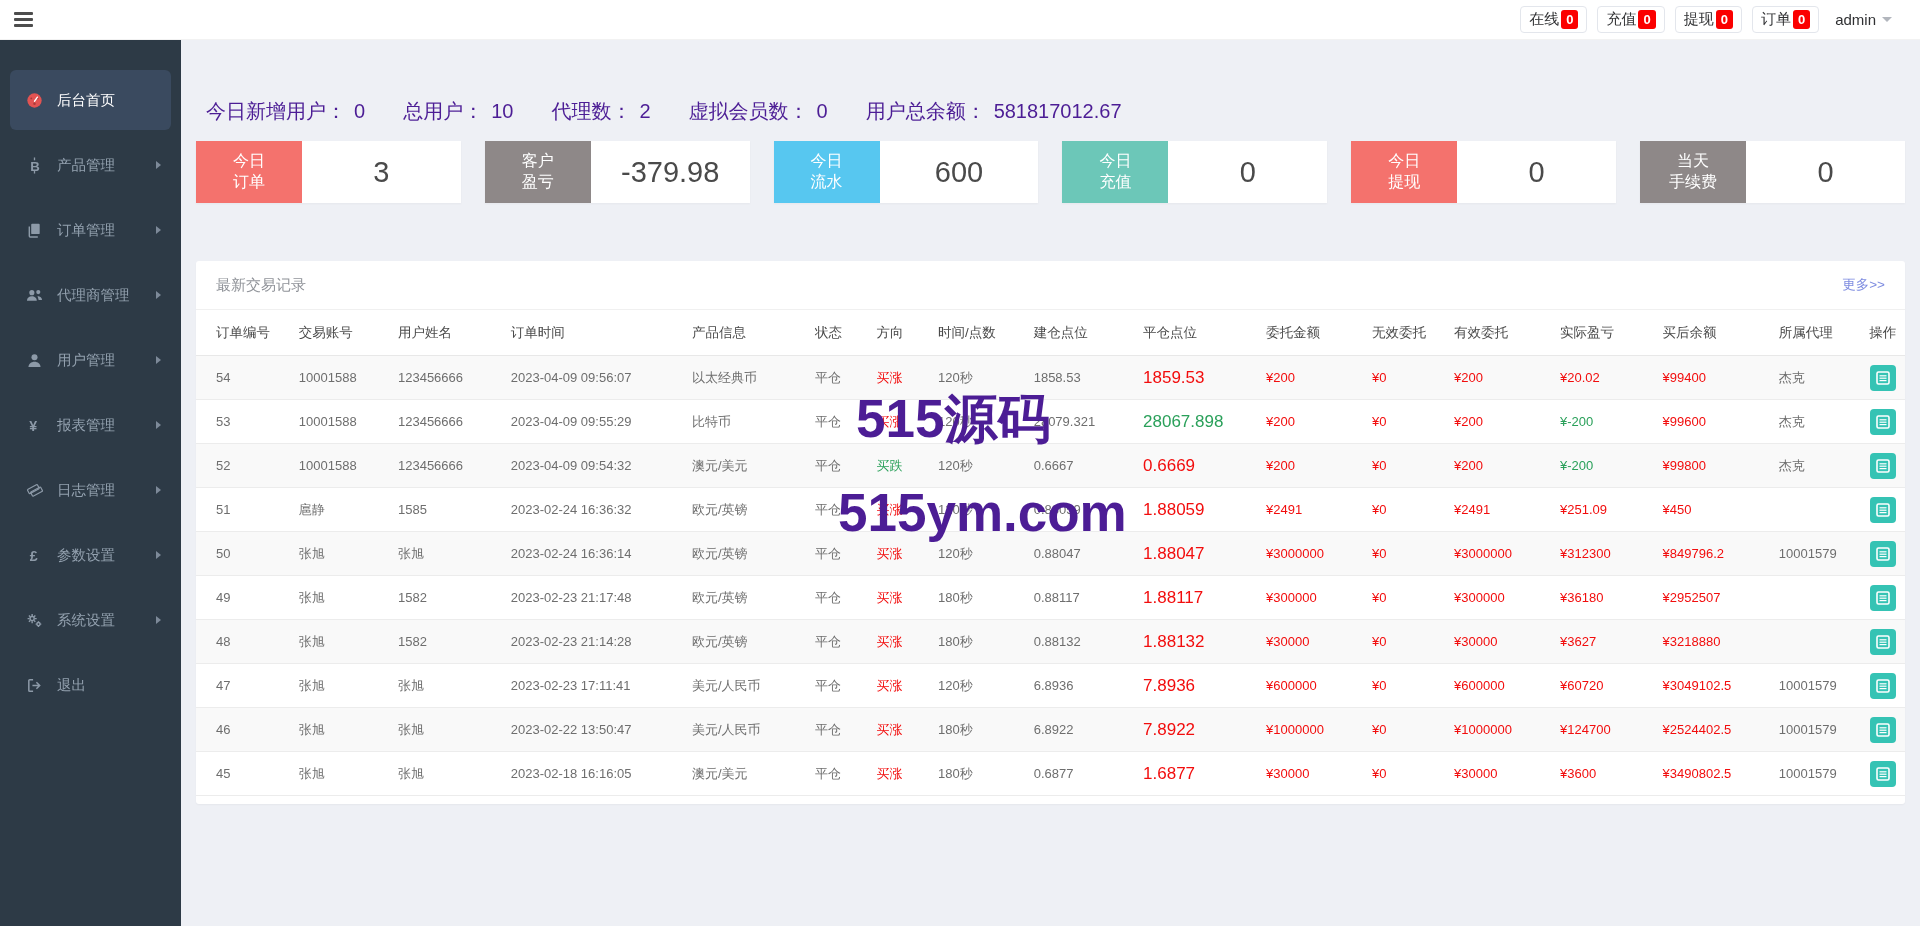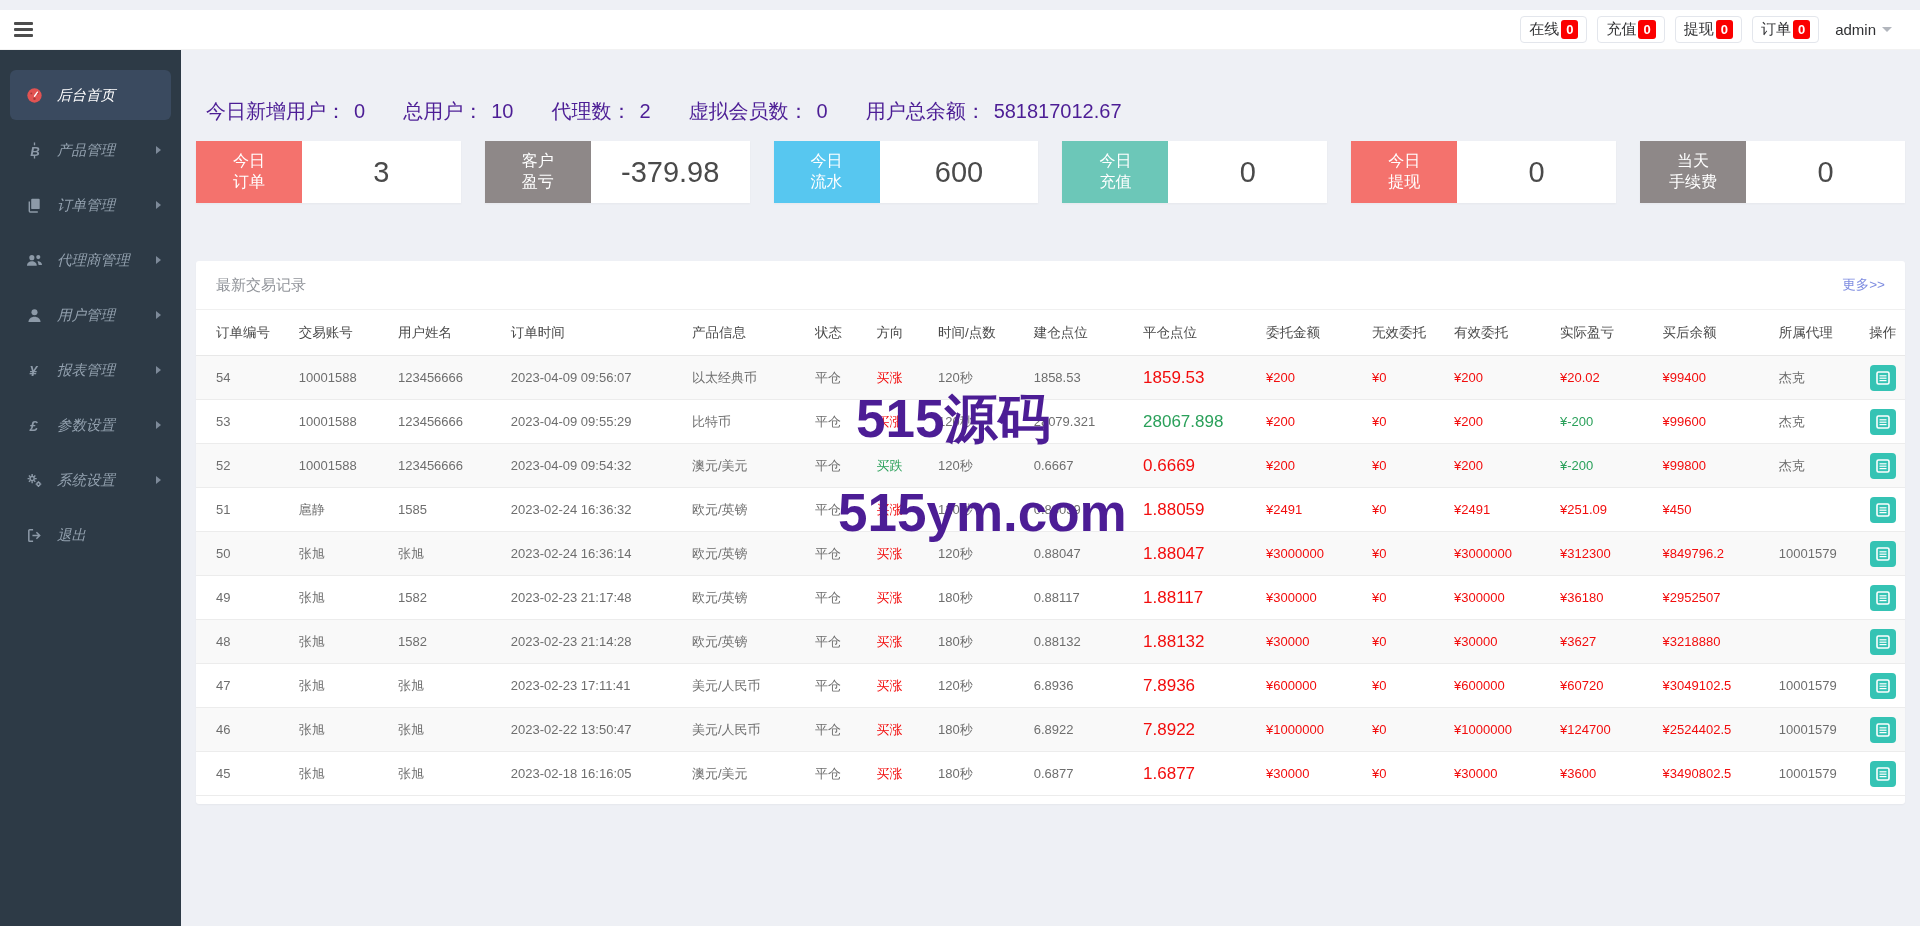--- a/index.html
+++ b/index.html
@@ -3,40 +3,40 @@
 <meta charset="utf-8">
 <style>
   html,body{margin:0;padding:0;background:#eef0f5;}
   *{box-sizing:border-box;}
   .page{position:relative;width:1920px;height:926px;overflow:hidden;
         font-family:"Liberation Sans","DejaVu Sans",sans-serif;background:#eef0f5;}
 
   
   .topbar{position:absolute;left:0;top:0;width:100%;height:40px;background:#fff;
           display:flex;align-items:center;justify-content:space-between;z-index:5;
-          border-bottom:1px solid #f2f2f2;margin-top:10px;}
+          border-bottom:1px solid #f2f2f2;}
   .menu-toggle{margin-left:14px;width:26px;height:26px;display:flex;flex-direction:column;
                justify-content:center;gap:3px;cursor:pointer;border:none;background:transparent;padding:0;}
   .menu-toggle i{display:block;width:19px;height:3px;background:#4d4d4d;border-radius:1px;}
   .top-right{display:flex;align-items:center;gap:10px;margin-right:22px;}
   .tb-box{display:flex;align-items:center;border:1px solid #e3e6ec;border-radius:4px;
           background:#fff;padding:3px 8px;cursor:pointer;}
   .tb-box .lbl{font-size:15px;color:#303133;}
   .tb-badge{background:#fb0000;color:#fff;font-size:13px;font-weight:bold;line-height:1;
             padding:3px 5px;border-radius:3px;margin-left:2px;}
   .admin-box{display:flex;align-items:center;gap:6px;padding:3px 6px;cursor:pointer;}
   .admin-box .lbl{font-size:15px;color:#303133;}
   .caret-down{width:0;height:0;border-left:5px solid transparent;border-right:5px solid transparent;
               border-top:5px solid #b2b6bd;}
 
   
   .sidebar{position:absolute;left:0;top:40px;bottom:0;width:181px;background:#2d3a46;
            padding-top:30px;z-index:4;}
-  .side-item{height:50px;margin:0 10px 5px 10px;display:flex;align-items:center;
-             padding:0 10px 0 14px;border-radius:6px;cursor:pointer;color:#93a1af;font-style:italic;}
+  .side-item{height:60px;margin:0 10px 5px 10px;display:flex;align-items:center;
+             padding:0 10px 0 14px;border-radius:6px;cursor:pointer;color:#93a1af;}
   .side-item .s-ico{width:20px;display:flex;align-items:center;justify-content:center;flex:none;}
   .side-item .s-label{font-size:14.5px;margin-left:13px;white-space:nowrap;}
   .side-item .s-arrow{margin-left:auto;width:0;height:0;border-left:5px solid #7d8a99;
                       border-top:4px solid transparent;border-bottom:4px solid transparent;}
   .side-item.active{background:#3a4a5f;color:#fff;}
   .side-item.active .s-label{color:#fff;}
 
   
   .main{position:absolute;left:181px;top:40px;right:0;bottom:0;background:#eef0f5;
         padding:0 15px;overflow:hidden;}
@@ -175,20 +175,32 @@
       <span class="s-label">用户管理</span>
       <span class="s-arrow"></span>
     </div>
     <div class="side-item">
       <span class="s-ico">
         <svg width="17" height="17" viewBox="0 0 18 18">
             <text x="3.5" y="14.5" font-size="15" font-weight="bold" fill="#8d9aa8">¥</text>
           </svg>
       </span>
       <span class="s-label">报表管理</span>
+      <span class="s-arrow"></span>
+    </div>
+    <div class="side-item">
+      <span class="s-ico">
+        <svg width="17" height="17" viewBox="0 0 18 18" fill="none" stroke="#8d9aa8" stroke-width="1.3">
+            <g transform="rotate(-28 9 9)">
+              <rect x="2.6" y="4.6" width="12" height="5" rx="1"></rect>
+              <rect x="4.4" y="8.6" width="12" height="5" rx="1"></rect>
+            </g>
+          </svg>
+      </span>
+      <span class="s-label">日志管理</span>
       <span class="s-arrow"></span>
     </div>
     <div class="side-item">
       <span class="s-ico">
         <svg width="17" height="17" viewBox="0 0 18 18">
             <text x="4" y="14.5" font-size="15" font-weight="bold" fill="#8d9aa8">£</text>
           </svg>
       </span>
       <span class="s-label">参数设置</span>
       <span class="s-arrow"></span>

